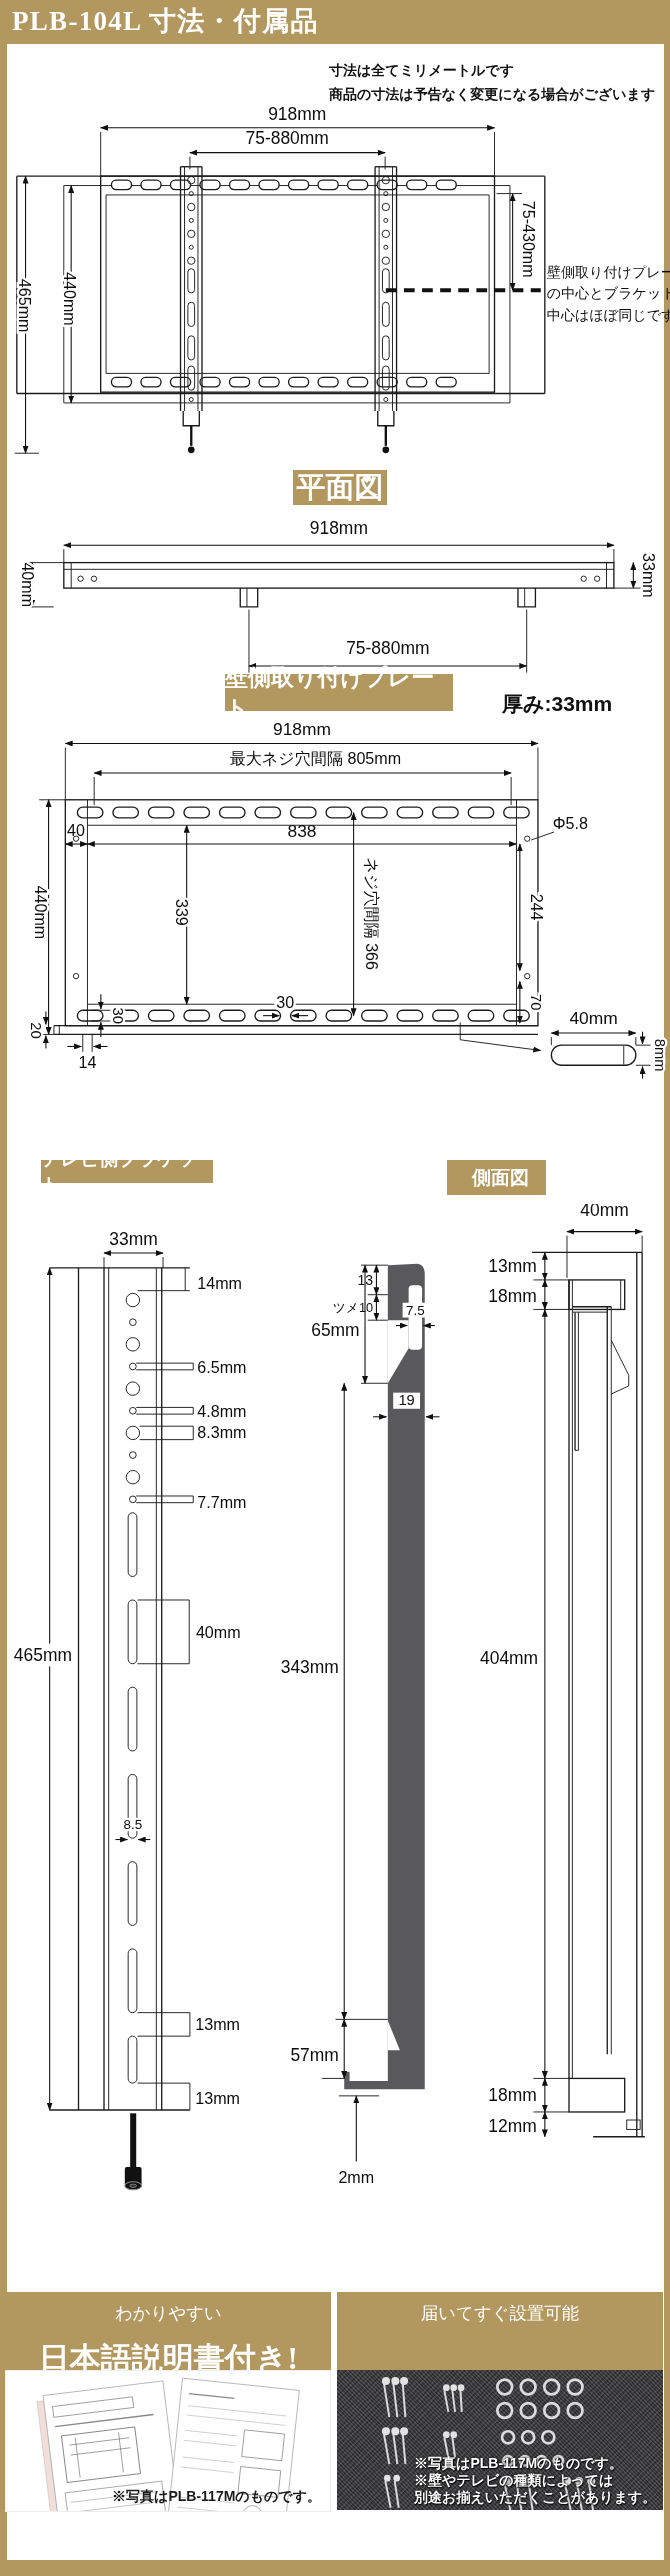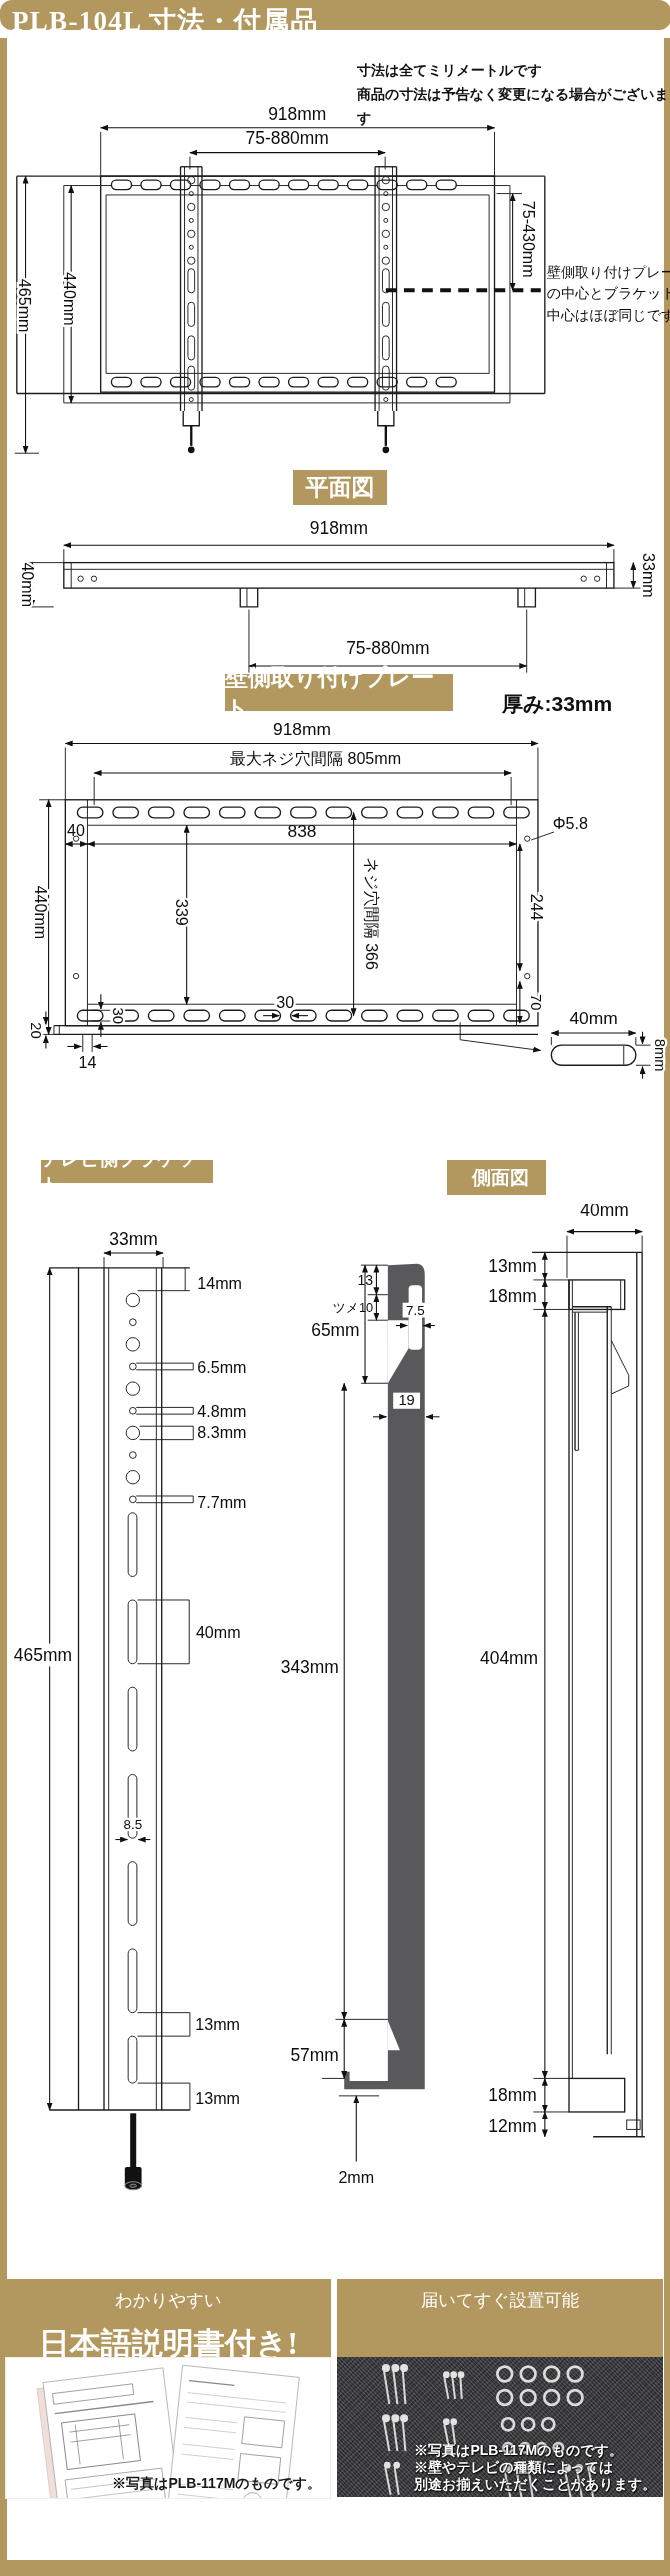--- a/index.html
+++ b/index.html
@@ -1,43 +1,43 @@
 <!DOCTYPE html>
 <html style="font-size:10.7px"><head>
 <meta charset="utf-8">
 <style>
   html,body{margin:0;padding:0;background:#fff;}
   .page{position:relative;width:671px;height:2576px;background:#fff;overflow:hidden;
         font-family:"Liberation Sans",sans-serif;}
   
-  .band-top{position:absolute;left:0;top:0;width:671px;height:30px;background:#b2985f;border-radius:12px;}
+  .band-top{position:absolute;left:0;top:0;width:671px;height:44px;background:#b2985f;}
   .band-bottom{position:absolute;left:0;top:2560px;width:671px;height:16px;background:#b2985f;}
   .edge-l{position:absolute;left:0;top:38px;width:6.7px;height:2522px;background:#b2985f;}
   .edge-r{position:absolute;left:664px;top:38px;width:6.7px;height:2522px;background:#b2985f;}
   .title{position:absolute;left:12px;top:2.7px;color:#fff;font-family:"Liberation Serif",serif;
          font-size:27px;font-weight:bold;letter-spacing:1.3px;}
-  .notes{position:absolute;left:329px;top:58px;font-size:14px;font-weight:600;color:#111;line-height:24px;margin-left:28px;}
+  .notes{position:absolute;left:329px;top:58px;font-size:14px;font-weight:600;color:#111;line-height:24px;}
   .seclabel{position:absolute;background:#b2985f;color:#fff;font-family:"Liberation Serif",serif;
             display:flex;align-items:center;justify-content:center;font-weight:bold;}
   .thick-note{position:absolute;left:502px;top:690px;font-size:21px;font-weight:600;color:#111;}
   svg{position:absolute;left:0;}
   svg text{font-family:"Liberation Sans",sans-serif;fill:#0d0d0d;}
   .ln{stroke:#1c1c1c;stroke-width:2;fill:none;}
   .tn{stroke:#1c1c1c;stroke-width:1.4;fill:none;}
   .dim{stroke:#101010;stroke-width:1.6;fill:none;}
   .slot{fill:#fff;stroke:#1c1c1c;stroke-width:2;}
   .dash{stroke:#111;stroke-width:6;stroke-dasharray:16 11;fill:none;}
   .t26{font-size:26px;} .t24{font-size:24px;} .t22{font-size:22px;}
   .t21{font-size:21px;} .t20{font-size:20px;} .t19{font-size:19px;}
   .halo{stroke:#fff;stroke-width:7;paint-order:stroke fill;}
   .mid{text-anchor:middle;} .end{text-anchor:end;}
   
   .panel{position:absolute;top:2279px;width:326px;height:275px;}
   .panel-head{height:78px;background:#b2985f;color:#fff;text-align:center;}
-  .panel-head .small{font-size:17.4px;padding-top:9.4px;margin:0;text-align:center;}
+  .panel-head .small{font-size:17.4px;padding-top:9.4px;margin:13px;text-align:center;}
   .panel-head .big{font-family:"Liberation Serif",serif;font-size:31px;font-weight:bold;margin:11px 0 0 0;}
   .panel-body{position:relative;height:140px;overflow:hidden;}
   .body-manual{background:#fff;border:0.7px solid #eee;}
   .body-screws{background:#3e3e41;
     background-image:repeating-linear-gradient(45deg,rgba(255,255,255,.06) 0 1.3px,rgba(0,0,0,.18) 1.3px 2.7px),
                      repeating-linear-gradient(-45deg,rgba(255,255,255,.05) 0 2px,rgba(0,0,0,.12) 2px 4px);}
   .cap-manual{position:absolute;right:9.4px;bottom:5.4px;font-size:14px;font-weight:600;color:#1a1a1a;}
   .cap-screws{position:absolute;right:6.7px;bottom:4px;font-size:14px;font-weight:bold;color:#fff;
               text-align:left;line-height:17px;text-shadow:0 0 2.7px #000,0.7px 0.7px 1.3px #000;}
 </style>
@@ -138,21 +138,21 @@
 
     <line class="dim" x1="764" y1="288" x2="764" y2="432" marker-start="url(#ae)" marker-end="url(#ae)"></line>
     <line class="tn" x1="740" y1="288" x2="778" y2="288"></line>
     <text class="t24 mid halo" transform="rotate(90 779 356)" x="779" y="356">75-430mm</text>
     <line class="dash" x1="575" y1="432" x2="806" y2="432"></line>
     <text class="t21" x="815" y="412">壁側取り付けプレート</text>
     <text class="t21" x="815" y="444">の中心とブラケットの</text>
     <text class="t21" x="815" y="476">中心はほぼ同じです</text>
   </svg>
 
-  <div class="seclabel" style="left:293px;top:470px;width:94px;height:35px;font-size:23px;text-align:right;">平面図</div>
+  <div class="seclabel" style="left:293px;top:470px;width:94px;height:35px;font-size:29px;text-align:right;">平面図</div>
 
   <svg style="top:517px" width="671" height="161" viewBox="0 770 1000 240">
     <text class="t26 mid" x="505" y="796">918mm</text>
     <line class="dim" x1="95" y1="812" x2="915" y2="812" marker-start="url(#ae)" marker-end="url(#ae)"></line>
     <line class="tn" x1="95" y1="818" x2="95" y2="838"></line>
       <line class="tn" x1="915" y1="818" x2="915" y2="838"></line>
 
     <rect class="ln" x="95" y="838" width="820" height="38"></rect>
     <line class="tn" x1="95" y1="848" x2="915" y2="848"></line>
     <line class="tn" x1="106" y1="838" x2="106" y2="876"></line>

